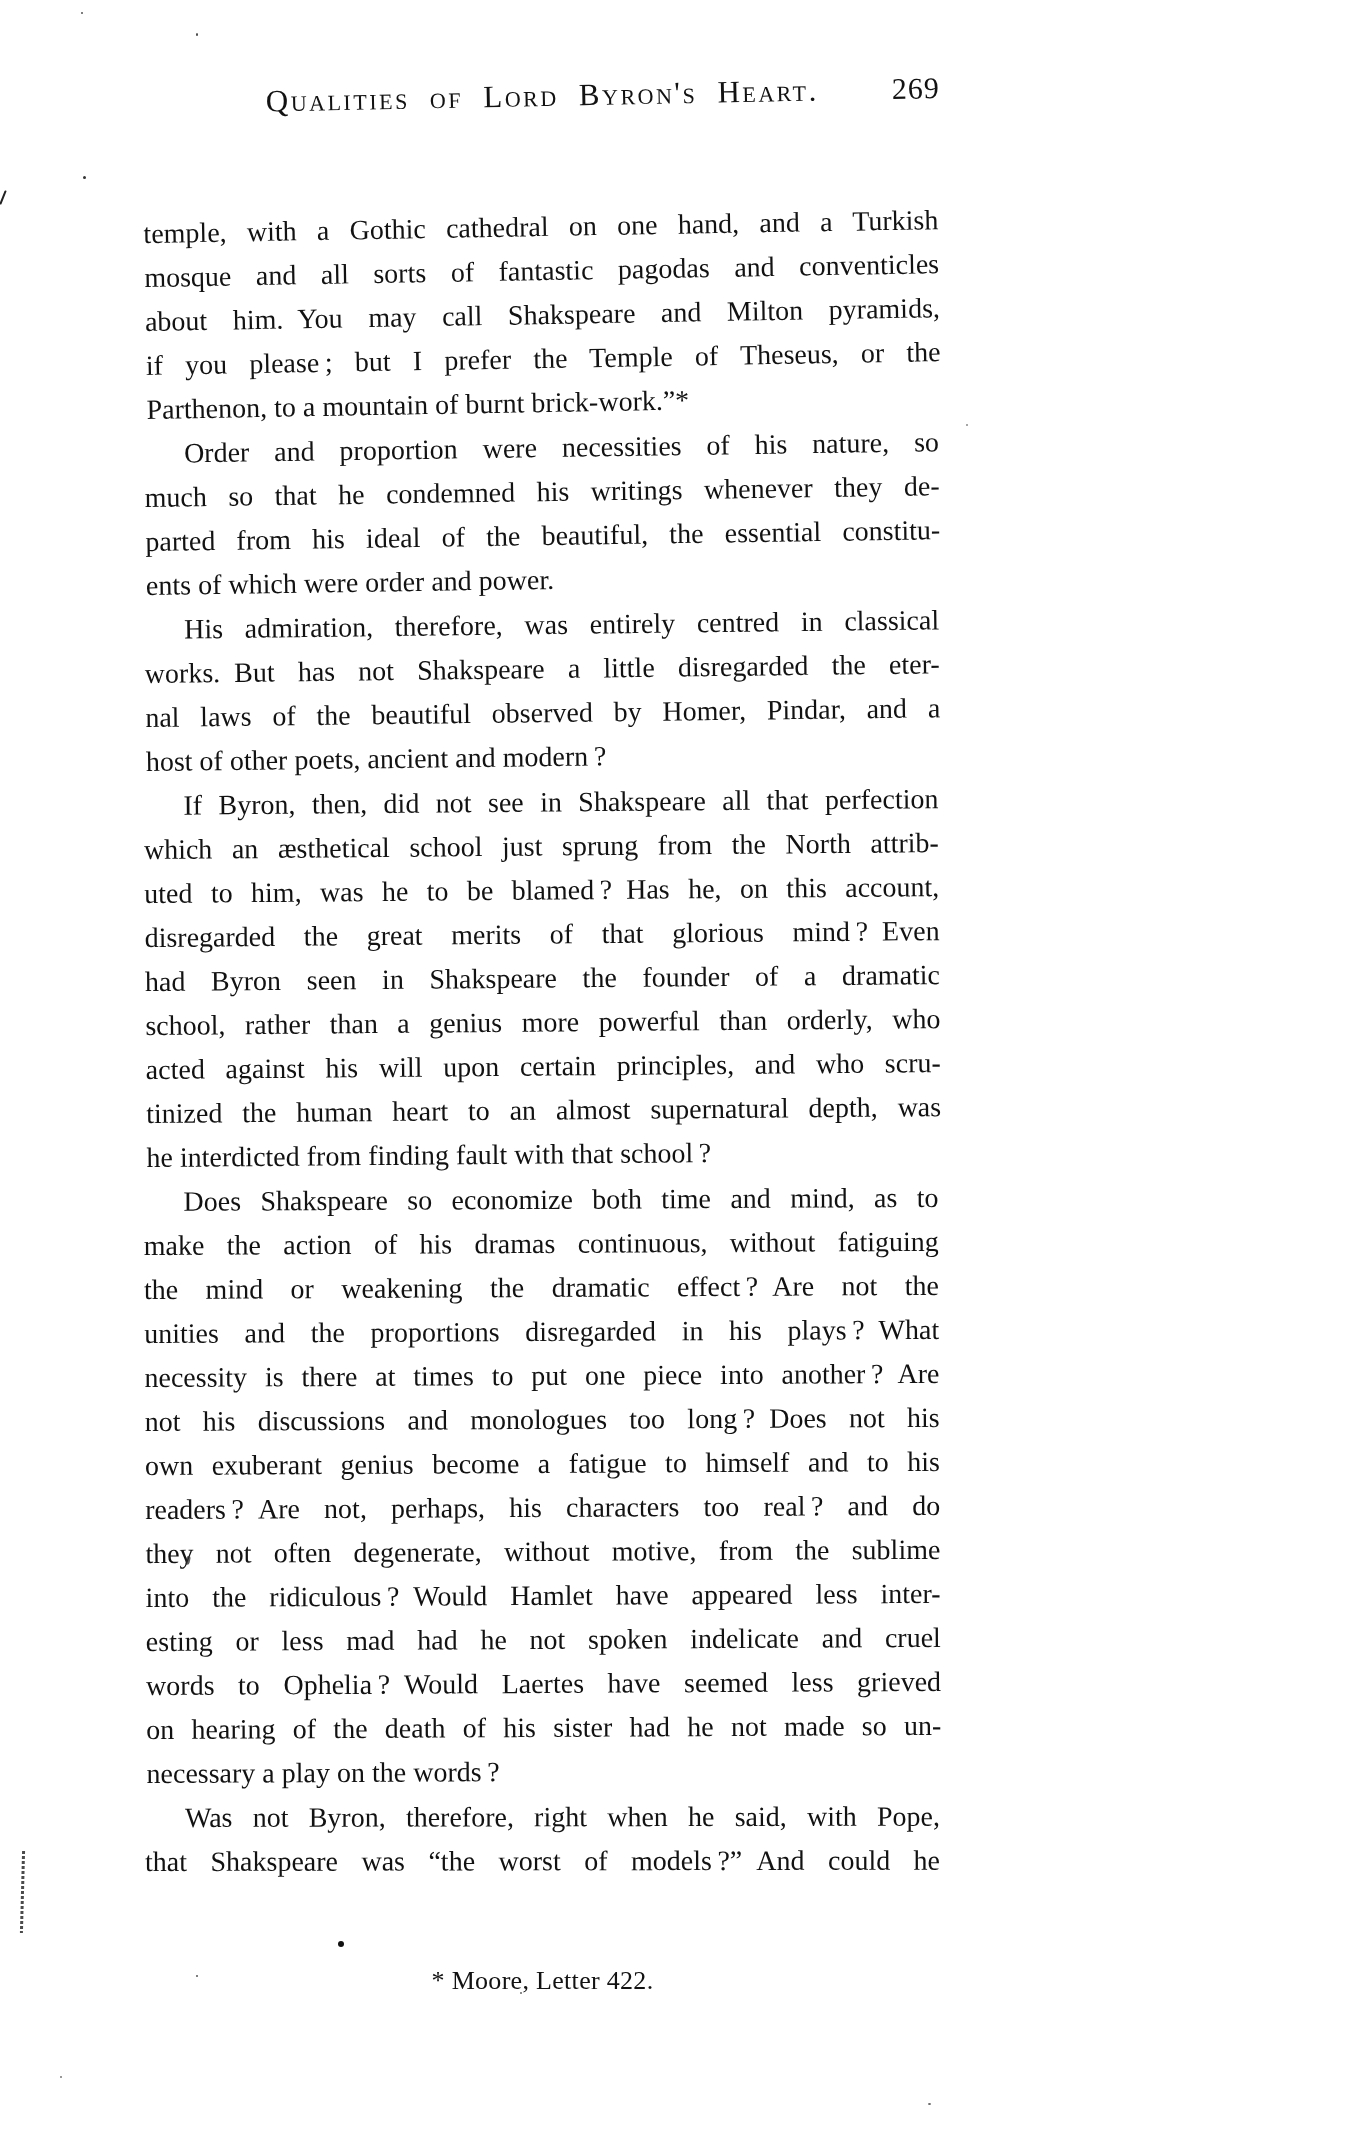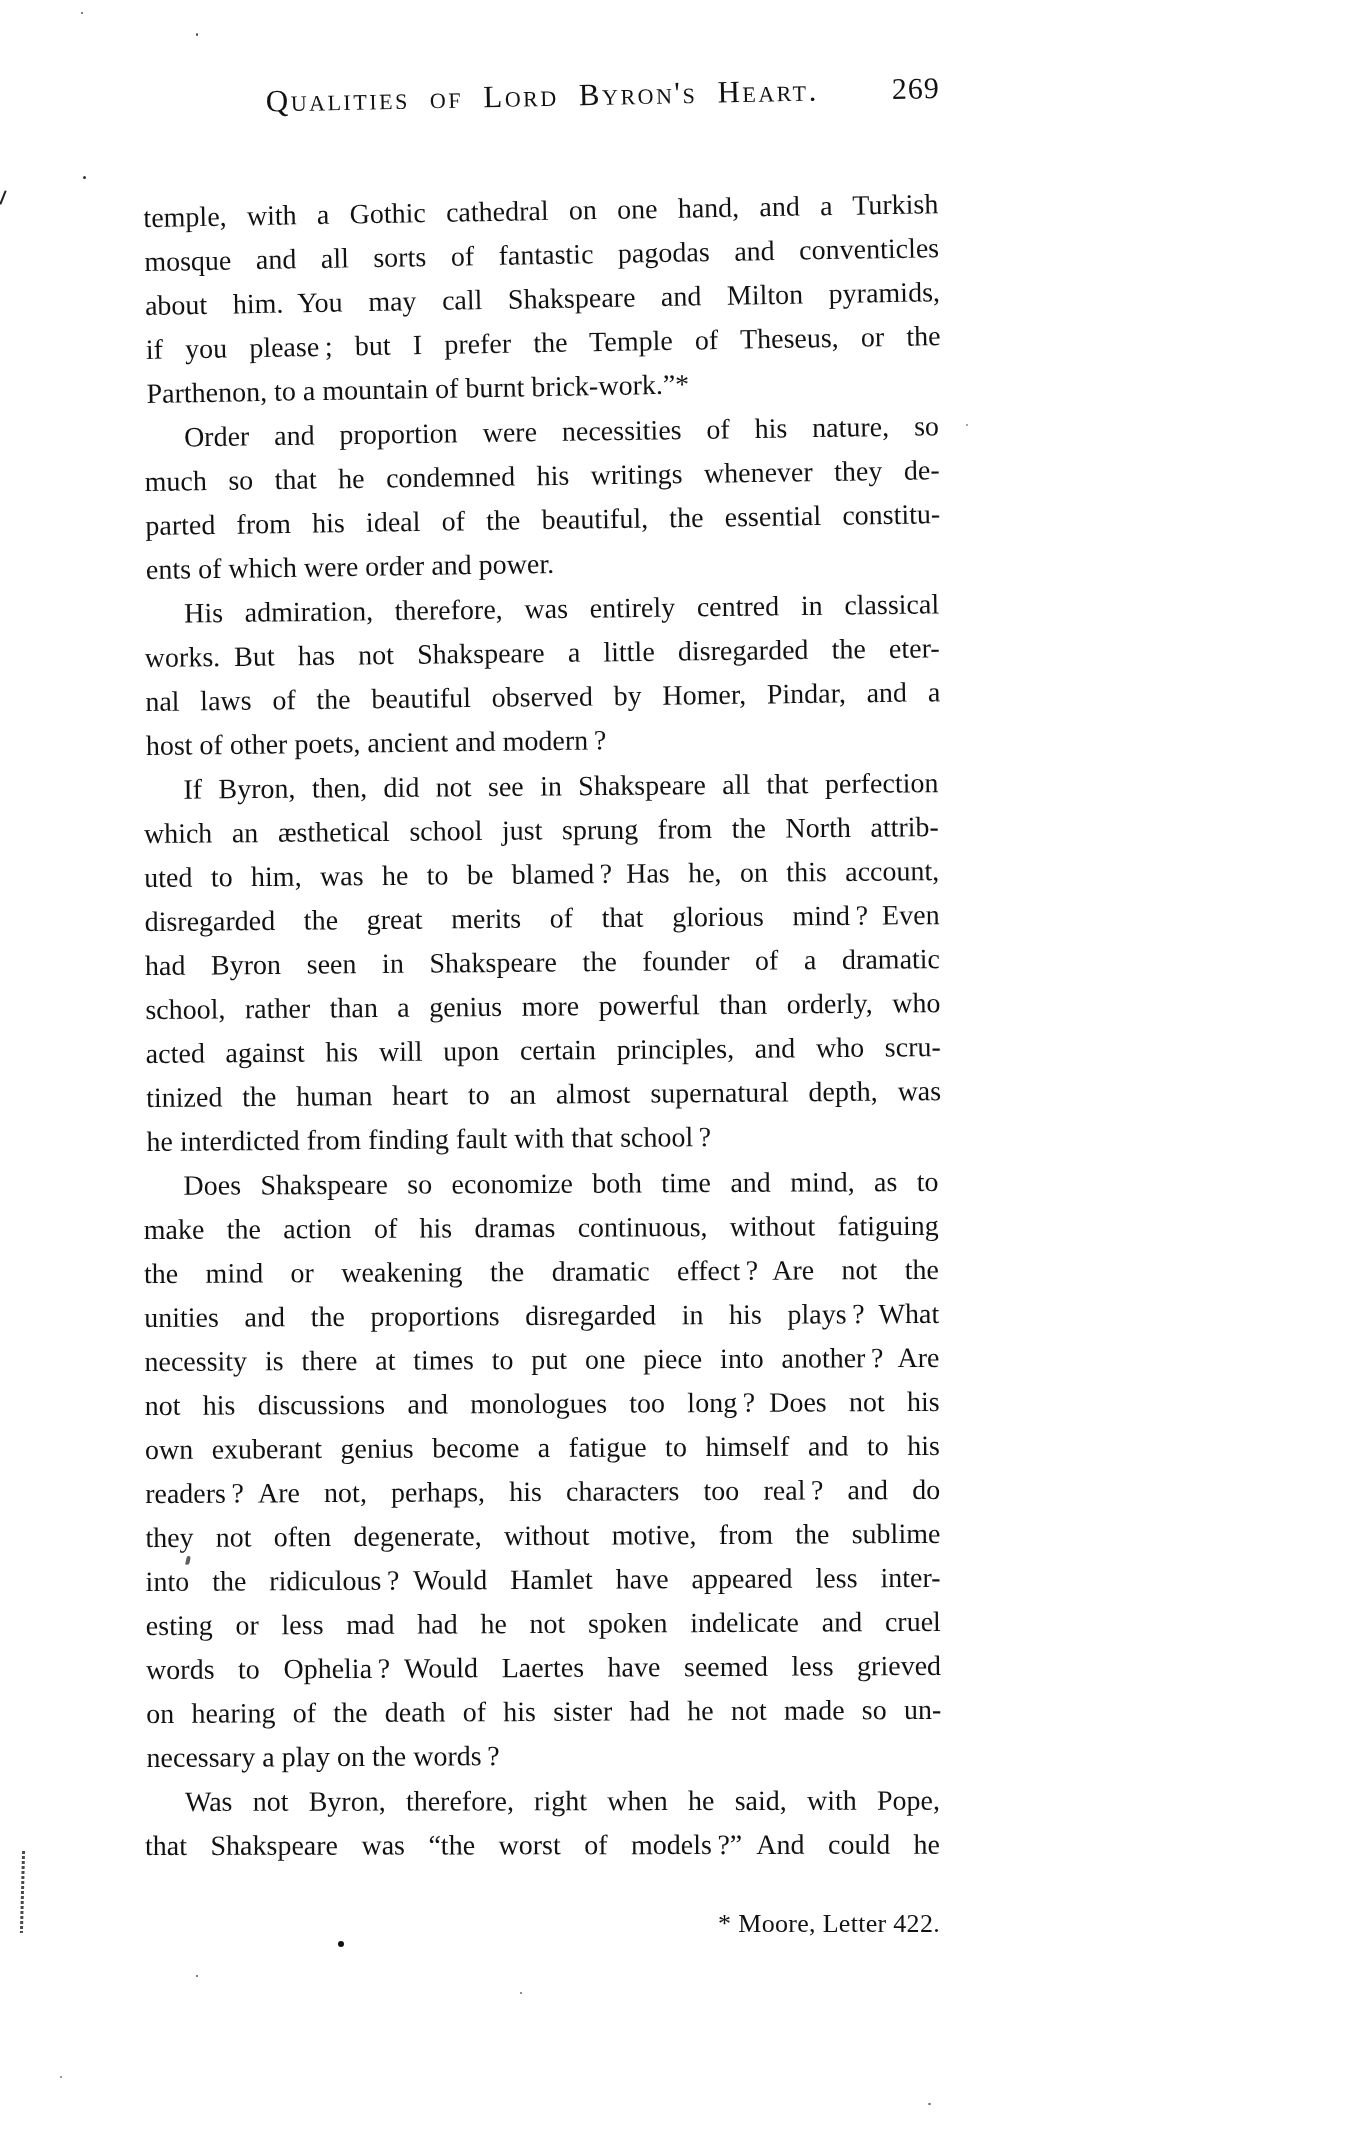--- a/index.html
+++ b/index.html
@@ -23,42 +23,42 @@
     display:block; text-align:center;
     font-variant:small-caps;
     font-size:31px; letter-spacing:2.5px; word-spacing:10px;
     white-space:nowrap;
   }
   .page-number {
     position:absolute; right:0; top:1px;
     font-size:30px; letter-spacing:1px;
   }
   
-  .body { margin-top:58px; }
+  .body { margin-top:74px; }
   .para { transform-origin:0 50%; }
   .para.p1 { transform:rotate(-1.0deg); }
   .para.p2 { transform:rotate(-0.85deg); }
   .para.p3 { transform:rotate(-0.7deg); }
   .para.p4 { transform:rotate(-0.5deg); }
   .para.p5 { transform:rotate(-0.3deg); }
   .para.p6 { transform:rotate(-0.1deg); }
   .line {
     height:44px; line-height:44px;
     font-size:28px;
     text-align:justify;
     overflow:hidden;
     white-space:normal;
   }
   .line::after { content:""; display:inline-block; width:100%; height:0; }
   .line.last { text-align:left; }
   .line.last::after { content:none; }
   .para.indent .line:first-child { text-indent:40px; }
   
   .footnote {
-    margin-top:41px; text-align:right;
+    margin-top:82px; text-align:center;
     font-size:26px; letter-spacing:0.3px;
   }
   
   .artifact { position:absolute; background:#333; border-radius:50%; }
   .a-slash  { left:2px;  top:190px;  width:2px; height:15px; border-radius:1px; transform:rotate(22deg); background:#222; }
   .a-dot1   { left:81px;  top:12px;   width:2px; height:2px; background:#555; }
   .a-dot2   { left:196px; top:33px;   width:2px; height:3px; background:#444; }
   .a-dot3   { left:83px;  top:176px;  width:3px; height:3px; }
   .a-comma  { left:186px; top:1556px; width:4px; height:9px; border-radius:2px 2px 3px 1px; transform:rotate(12deg); background:#2a2a2a; opacity:.75; }
   .a-scratch{ left:21px;  top:1851px; width:3px; height:82px; border-radius:0;

